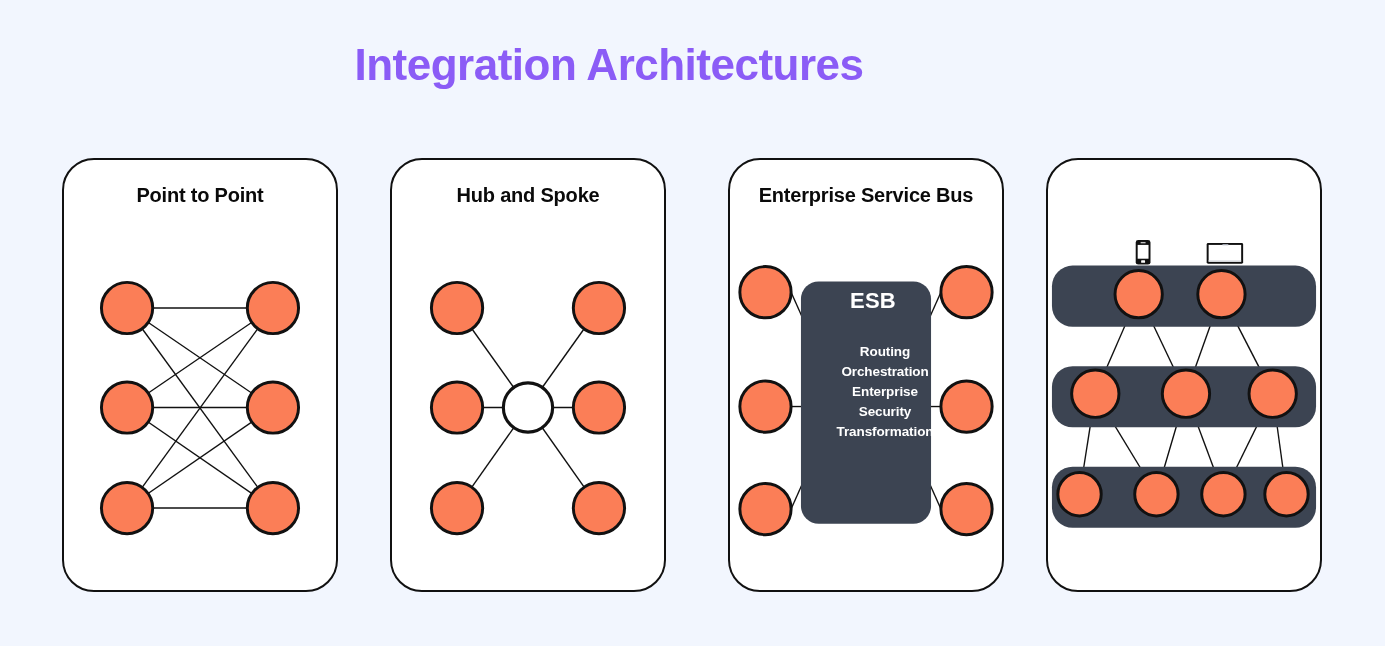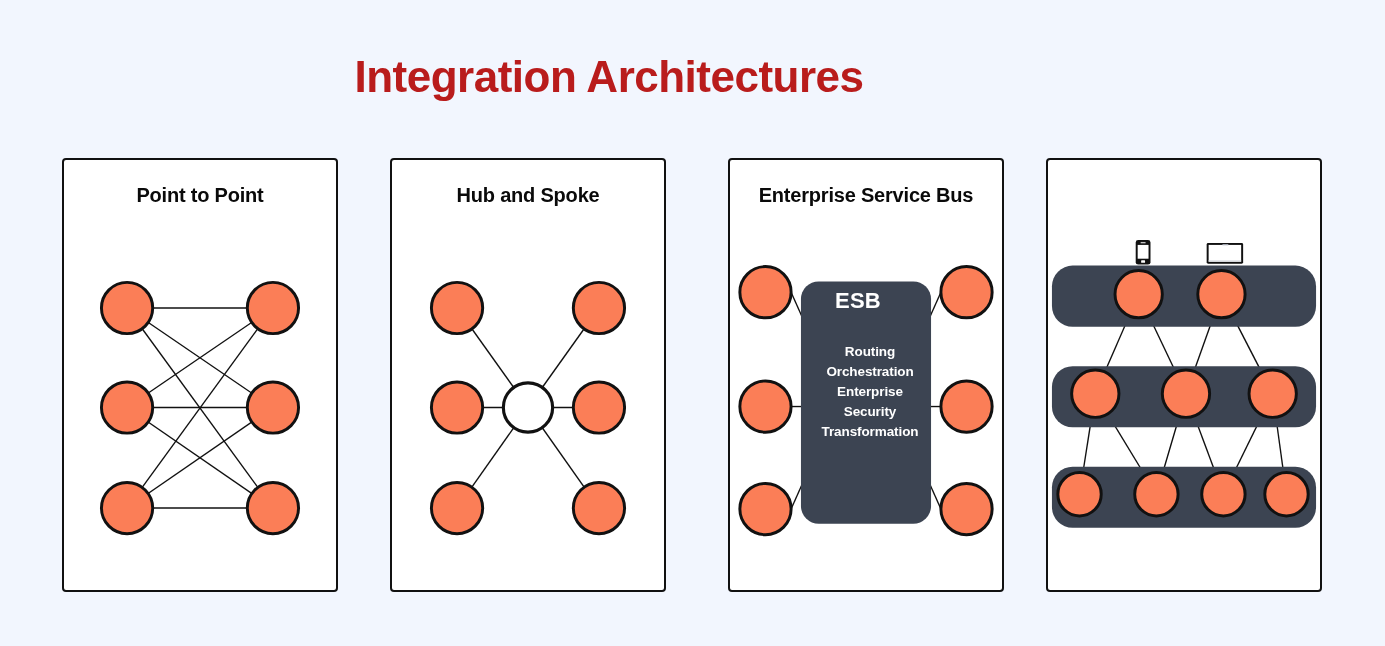--- a/index.html
+++ b/index.html
@@ -14,37 +14,37 @@
     font-family: "Liberation Sans", sans-serif;
     overflow: hidden;
   }
   #root {
     position: relative;
     width: 1385px;
     height: 646px;
   }
   .page-title {
     position: absolute;
-    top: 52px;
+    top: 40px;
     left: 0;
     width: 1218px;
     text-align: center;
     font-size: 44px;
     font-weight: bold;
-    color: #b91c1c;
+    color: #8b5cf6;
     letter-spacing: -0.5px;
   }
   .panel {
     position: absolute;
     top: 158px;
     width: 276px;
     height: 434px;
     background: #ffffff;
     border: 2.5px solid #111111;
-    border-radius: 4px;
+    border-radius: 32px;
     box-sizing: border-box;
   }
   .panel-1 { left: 62px; }
   .panel-2 { left: 390px; }
   .panel-3 { left: 718px; margin-left: 10px; }
   .panel-4 { left: 1046px; }
   .panel-title {
     position: absolute;
     top: 24px;
     left: 0;
@@ -57,21 +57,21 @@
   }
   .panel-canvas {
     position: absolute;
     top: 0; left: 0;
     width: 100%;
     height: 100%;
     overflow: visible;
   }
   .esb-text-layer {
     position: absolute;
-    left: 62px;
+    left: 77px;
     top: 128px;
     width: 132px;
     text-align: center;
     color: #ffffff;
     pointer-events: none;
   }
   .esb-title {
     font-size: 22px;
     font-weight: bold;
     letter-spacing: 0.3px;

